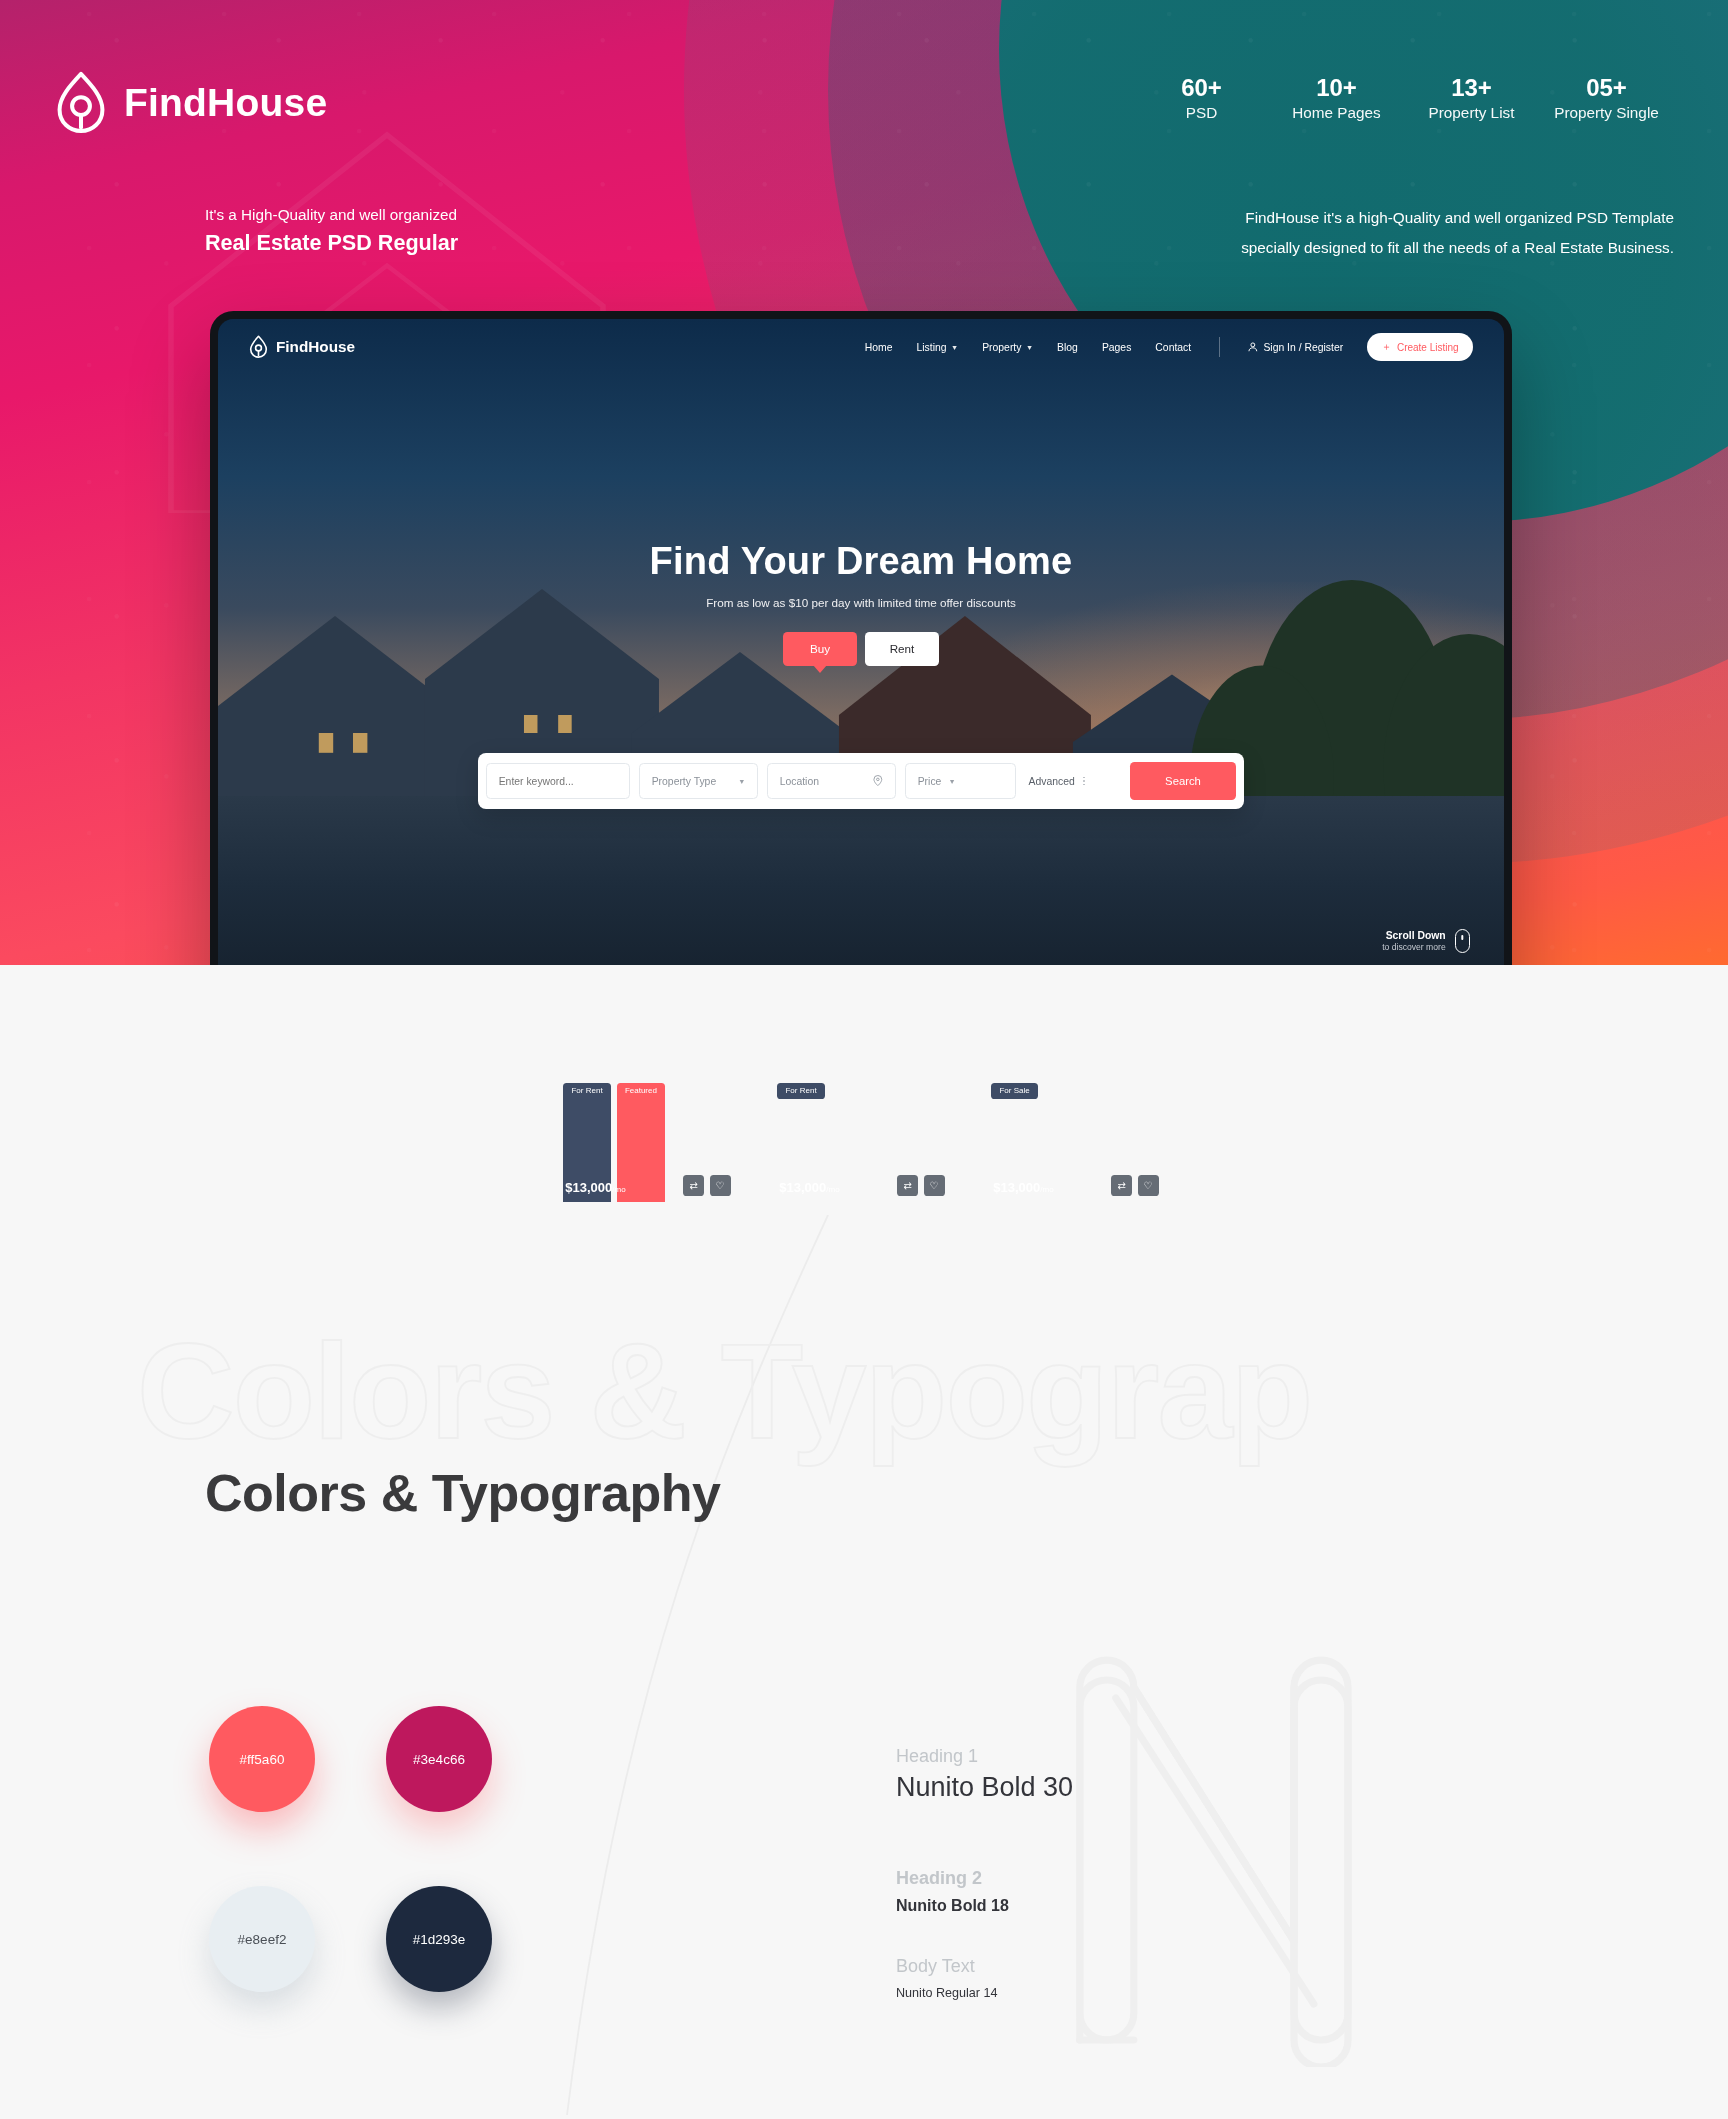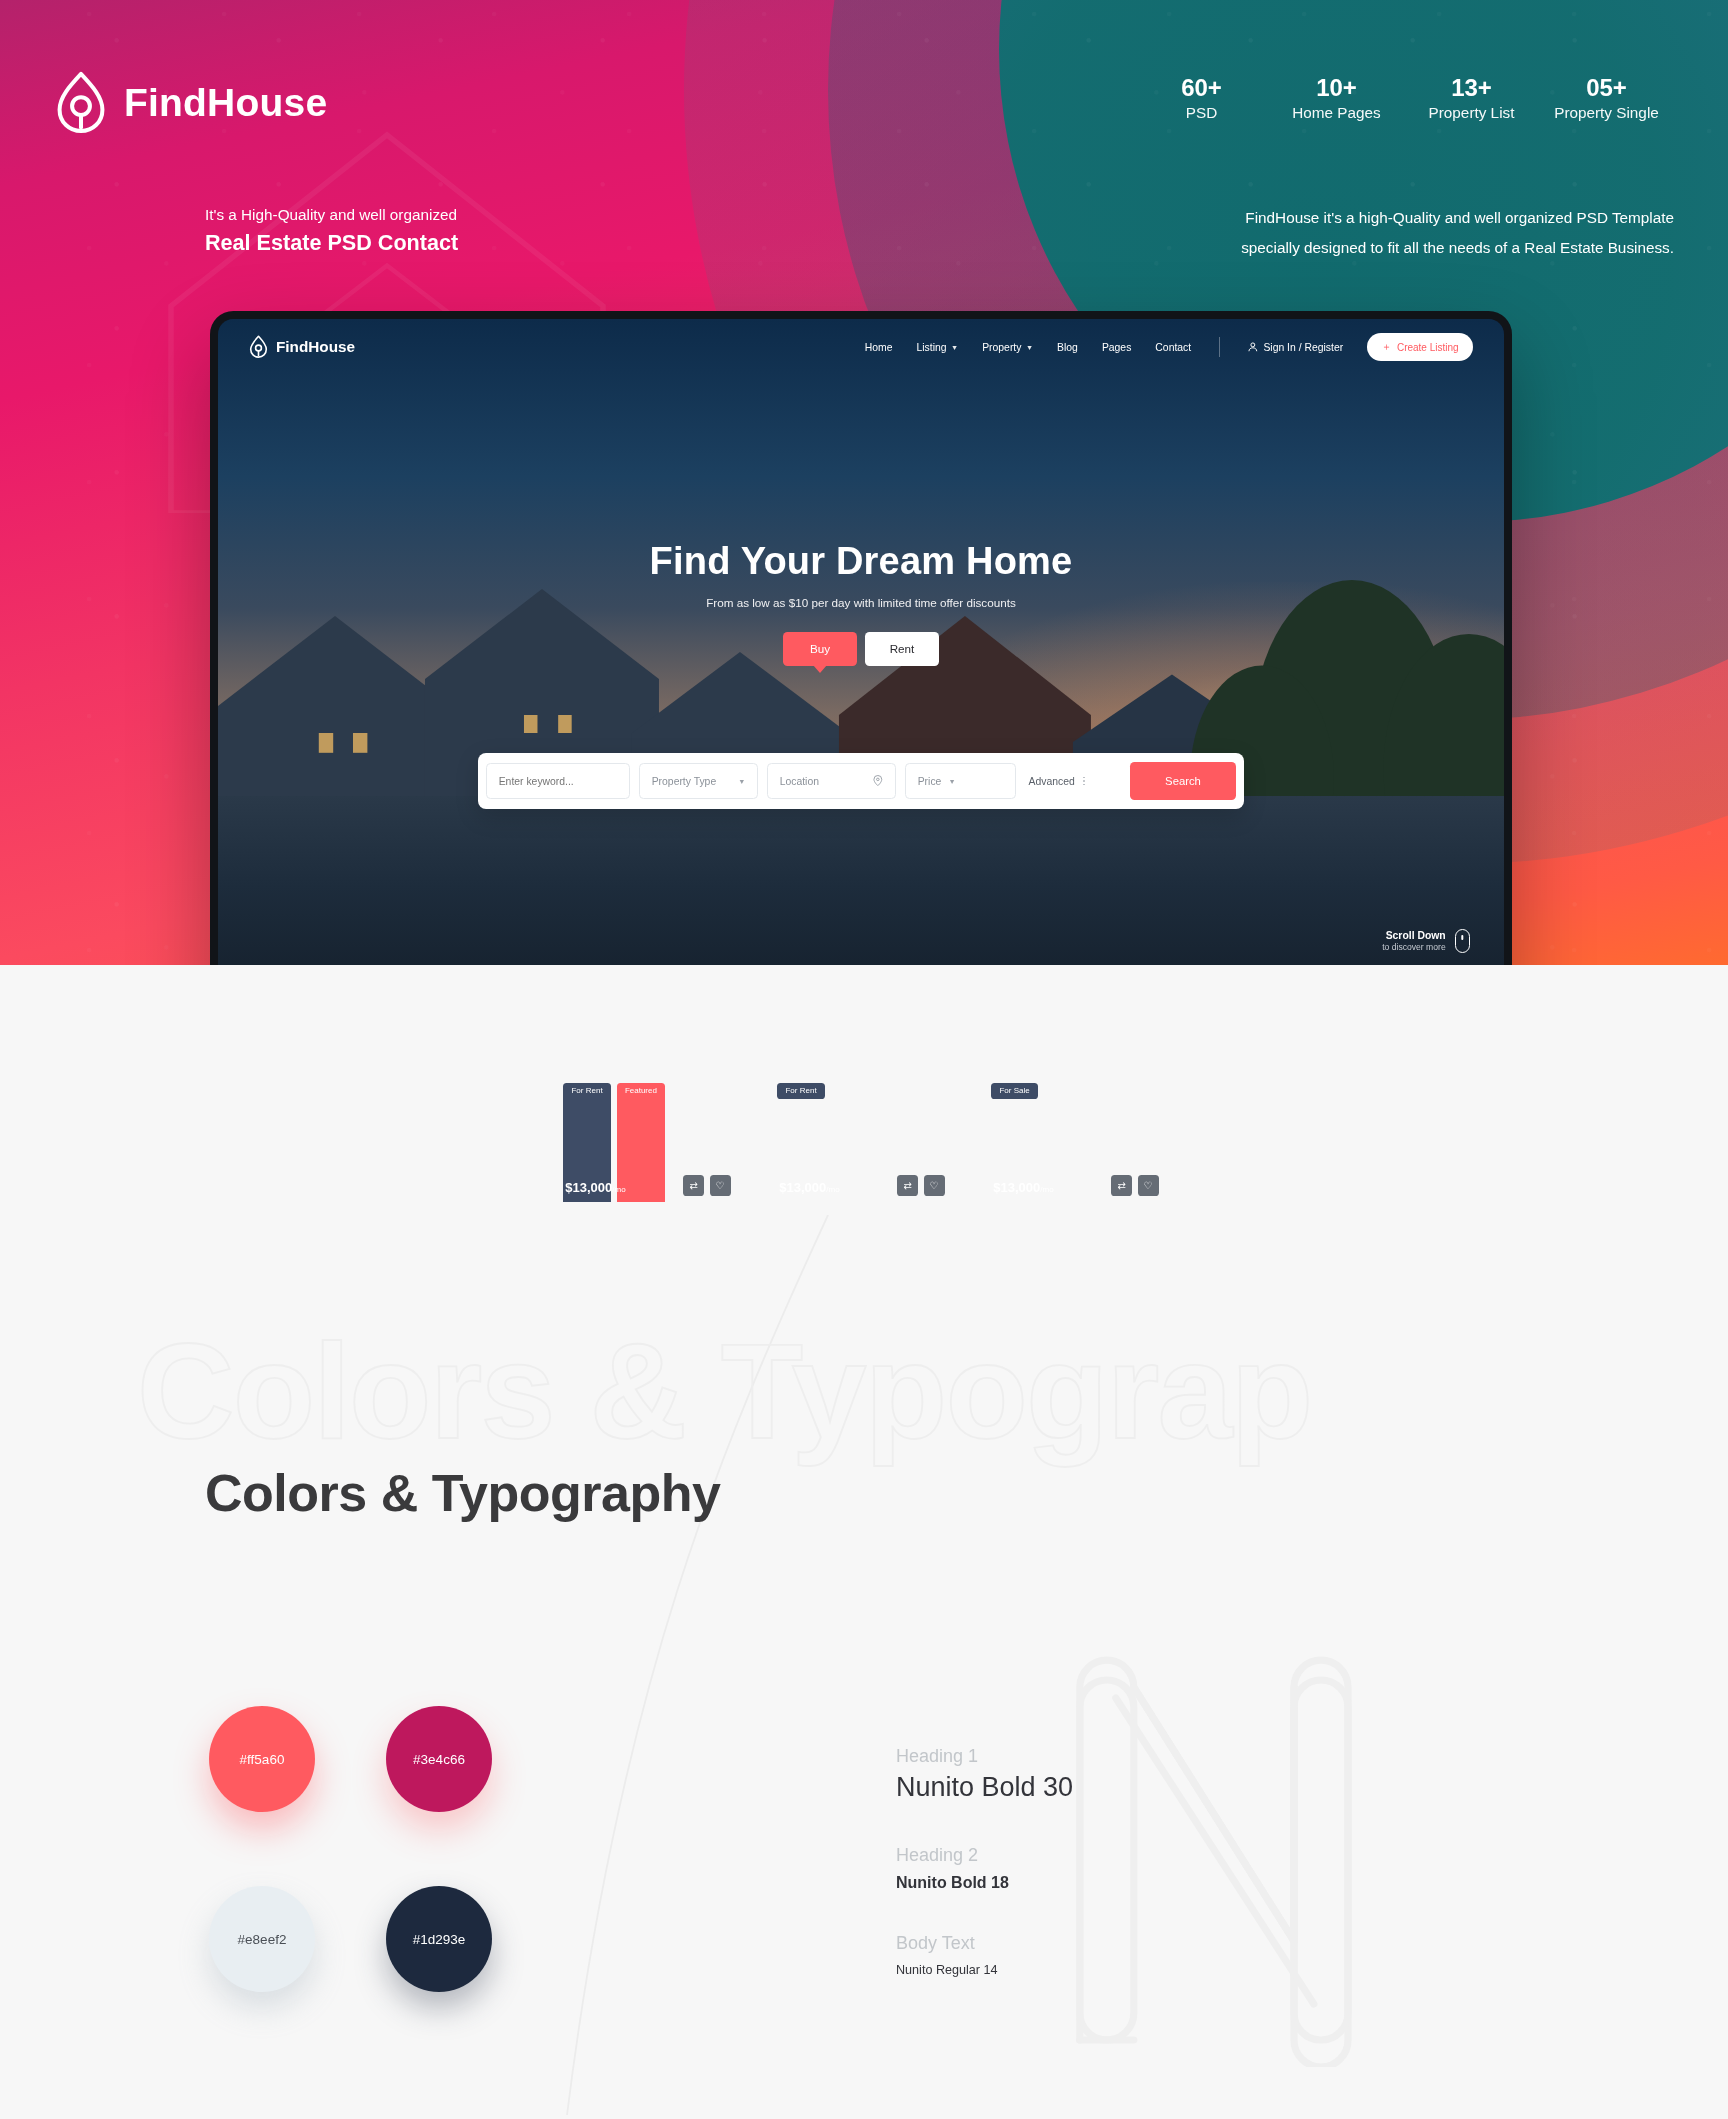--- a/index.html
+++ b/index.html
@@ -277,21 +277,21 @@
   }
   .sw-1 { background: #ff5a60; color: #fff; box-shadow: 0 18px 34px rgba(255,90,96,.38); }
   .sw-2 { background: #be185d; color: #fff; box-shadow: 0 18px 34px rgba(255,90,96,.30); }
   .sw-3 { background: #e8eef2; color: #4a4f56; box-shadow: 0 16px 31px rgba(150,165,180,.30); }
   .sw-4 { background: #1d293e; color: #fff; box-shadow: 0 16px 31px rgba(50,60,80,.34); }
 
   .typo { position: absolute; left: 896px; top: 1746px; }
   .ty-block + .ty-block { margin-top: 0; }
   .ty-label { color: #c2c6ca; font-size: 18px; font-weight: 400; }
   .ty-h1 { color: #33343a; font-size: 27px; font-weight: 400; margin-top: 5.4px; }
-  .ty-lbl2 { color: #c2c6ca; font-size: 18px; font-weight: 400; margin-top: 42px; }
+  .ty-lbl2 { color: #c2c6ca; font-size: 18px; font-weight: 700; margin-top: 65px; }
   .ty-h2 { color: #33343a; font-size: 16px; font-weight: 700; margin-top: 7.2px; }
   .ty-lbl3 { color: #c2c6ca; font-size: 18px; font-weight: 400; margin-top: 41px; }
   .ty-body { color: #33343a; font-size: 12.6px; font-weight: 400; margin-top: 9px; }
 </style>
 </head>
 <body>
 
 <div class="hero-band">
   <div class="hero-arc-soft2"></div>
   <div class="hero-arc-soft"></div>
@@ -327,21 +327,21 @@
       <div class="stat-lab">Property List</div>
     </div>
     <div class="stat">
       <div class="stat-num">05+</div>
       <div class="stat-lab">Property Single</div>
     </div>
   </div>
 
   <div class="tagline">
     <div class="tagline-sm">It's a High-Quality and well organized</div>
-    <div class="tagline-lg">Real Estate PSD Contact</div>
+    <div class="tagline-lg">Real Estate PSD Regular</div>
   </div>
 
   <div class="intro">
     <div>FindHouse it's a high-Quality and well organized PSD Template</div>
     <div>specially designed to fit all the needs of a Real Estate Business.</div>
   </div>
 </div>
 
 <div class="mock">
 

